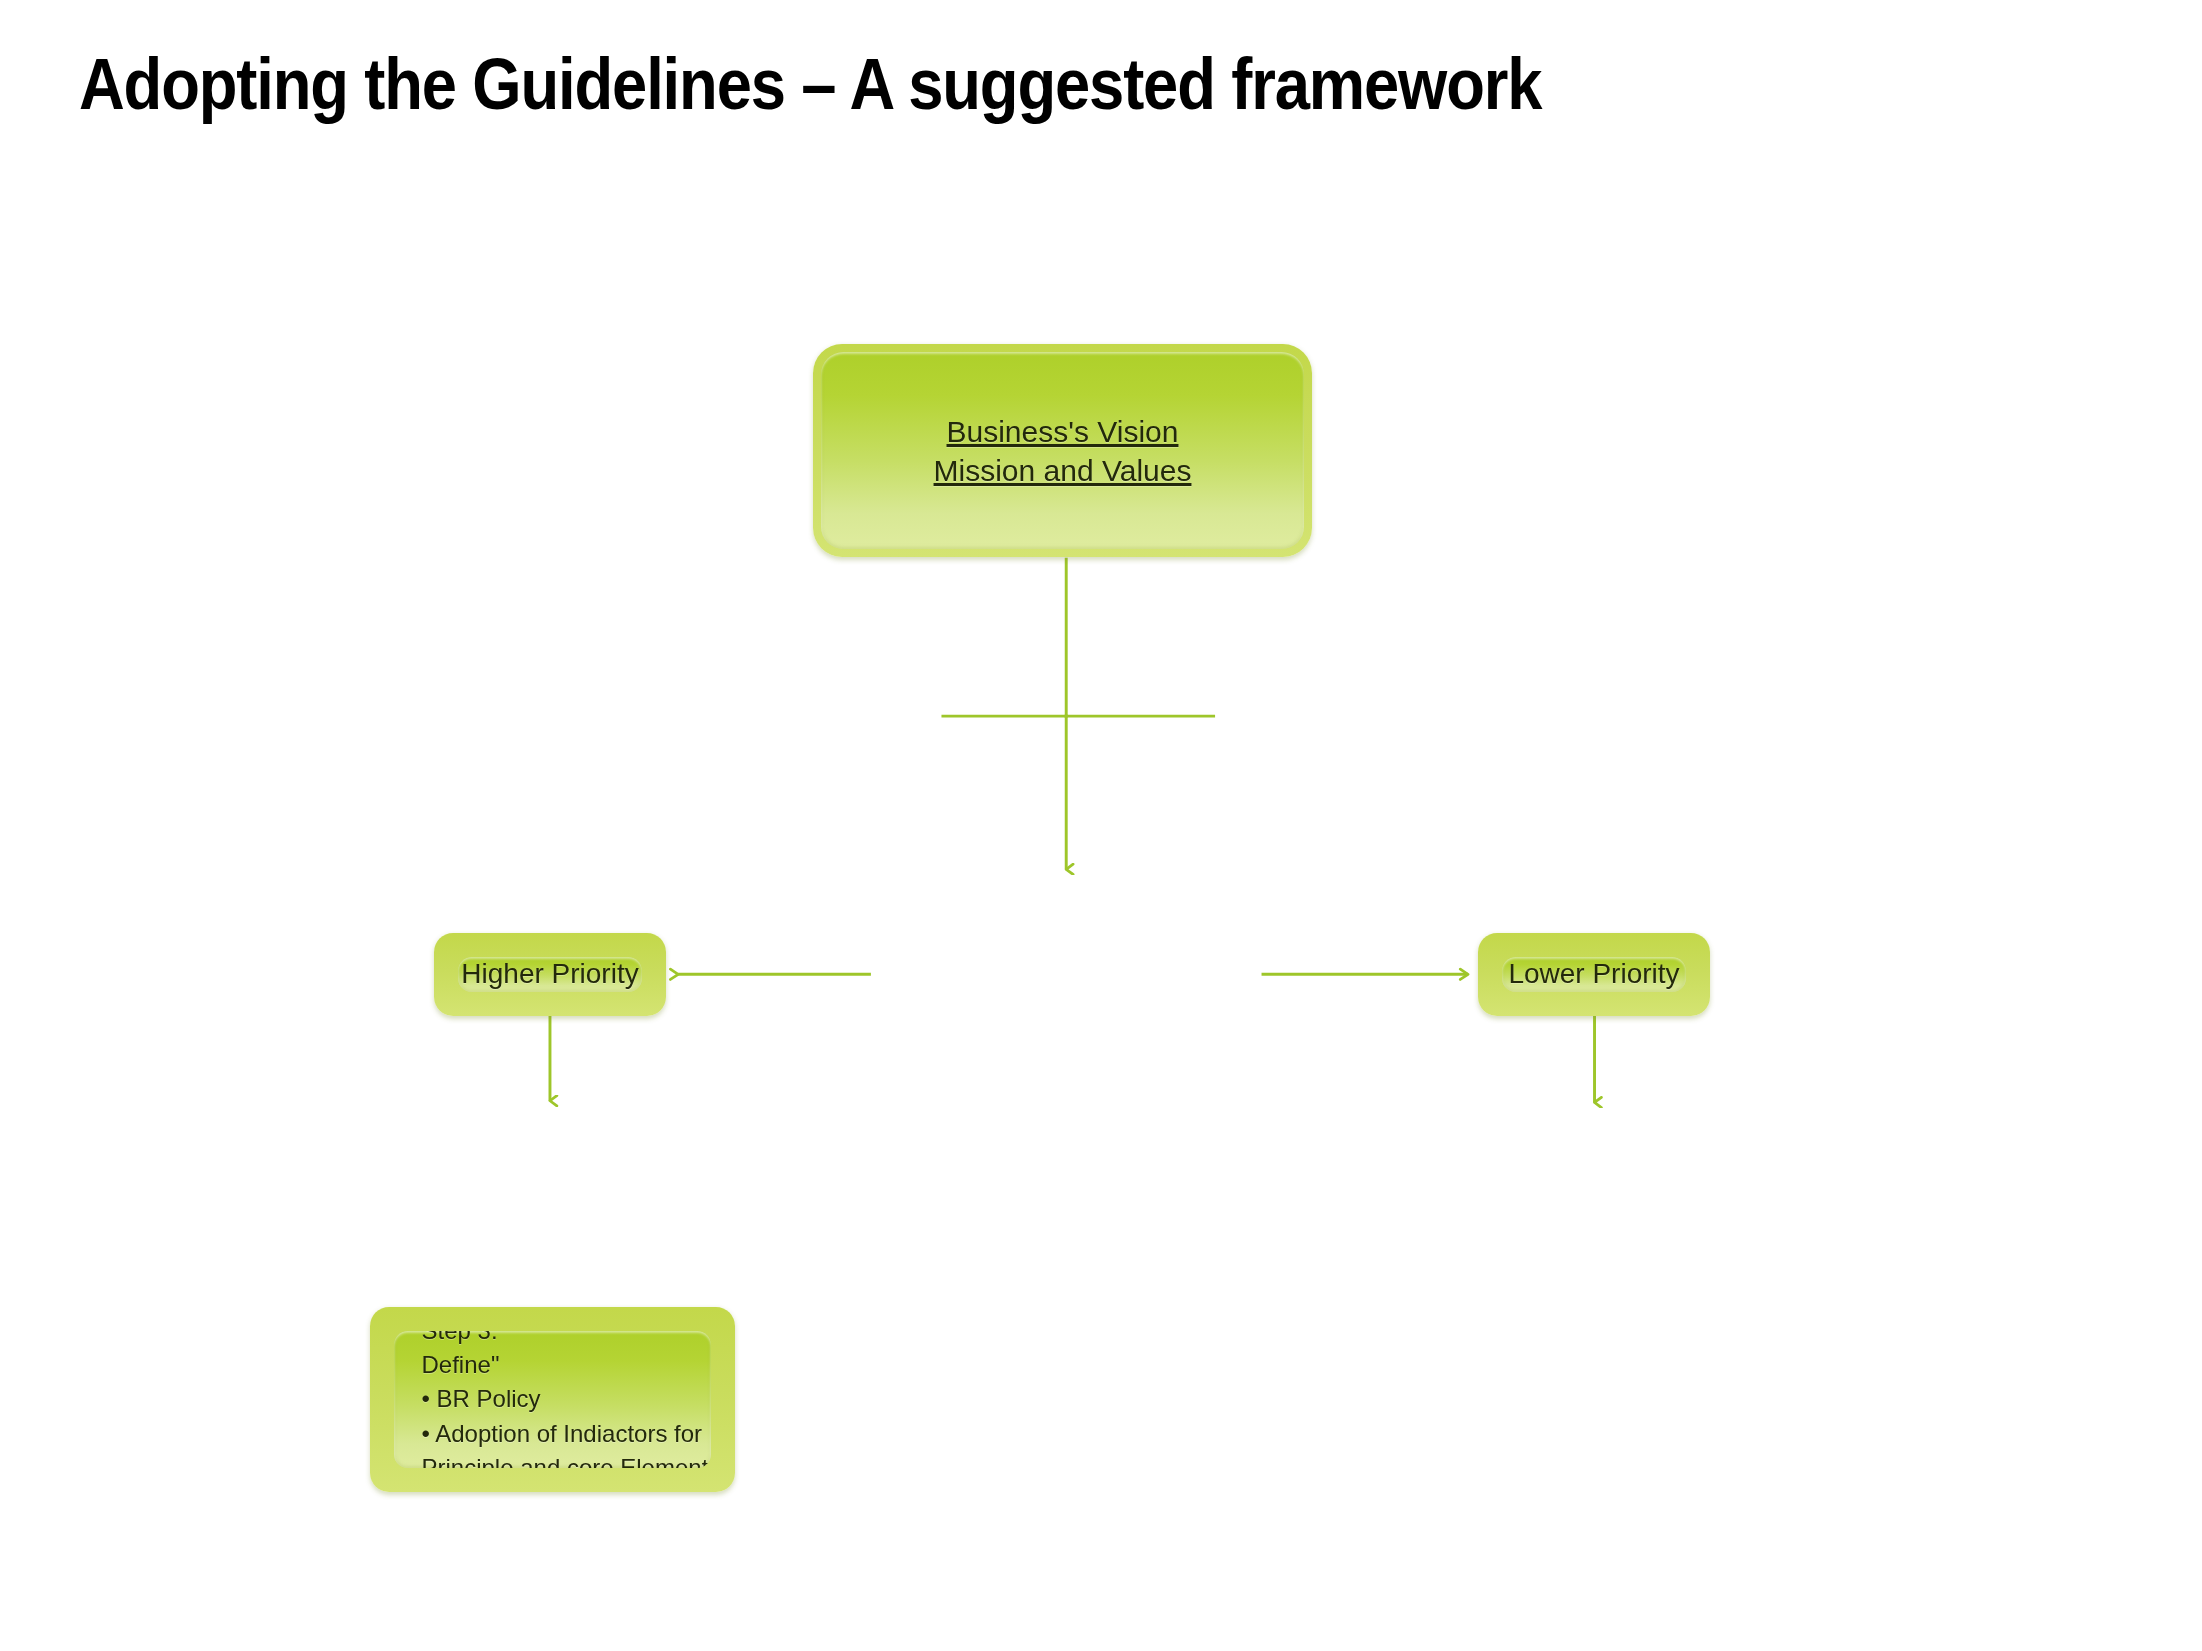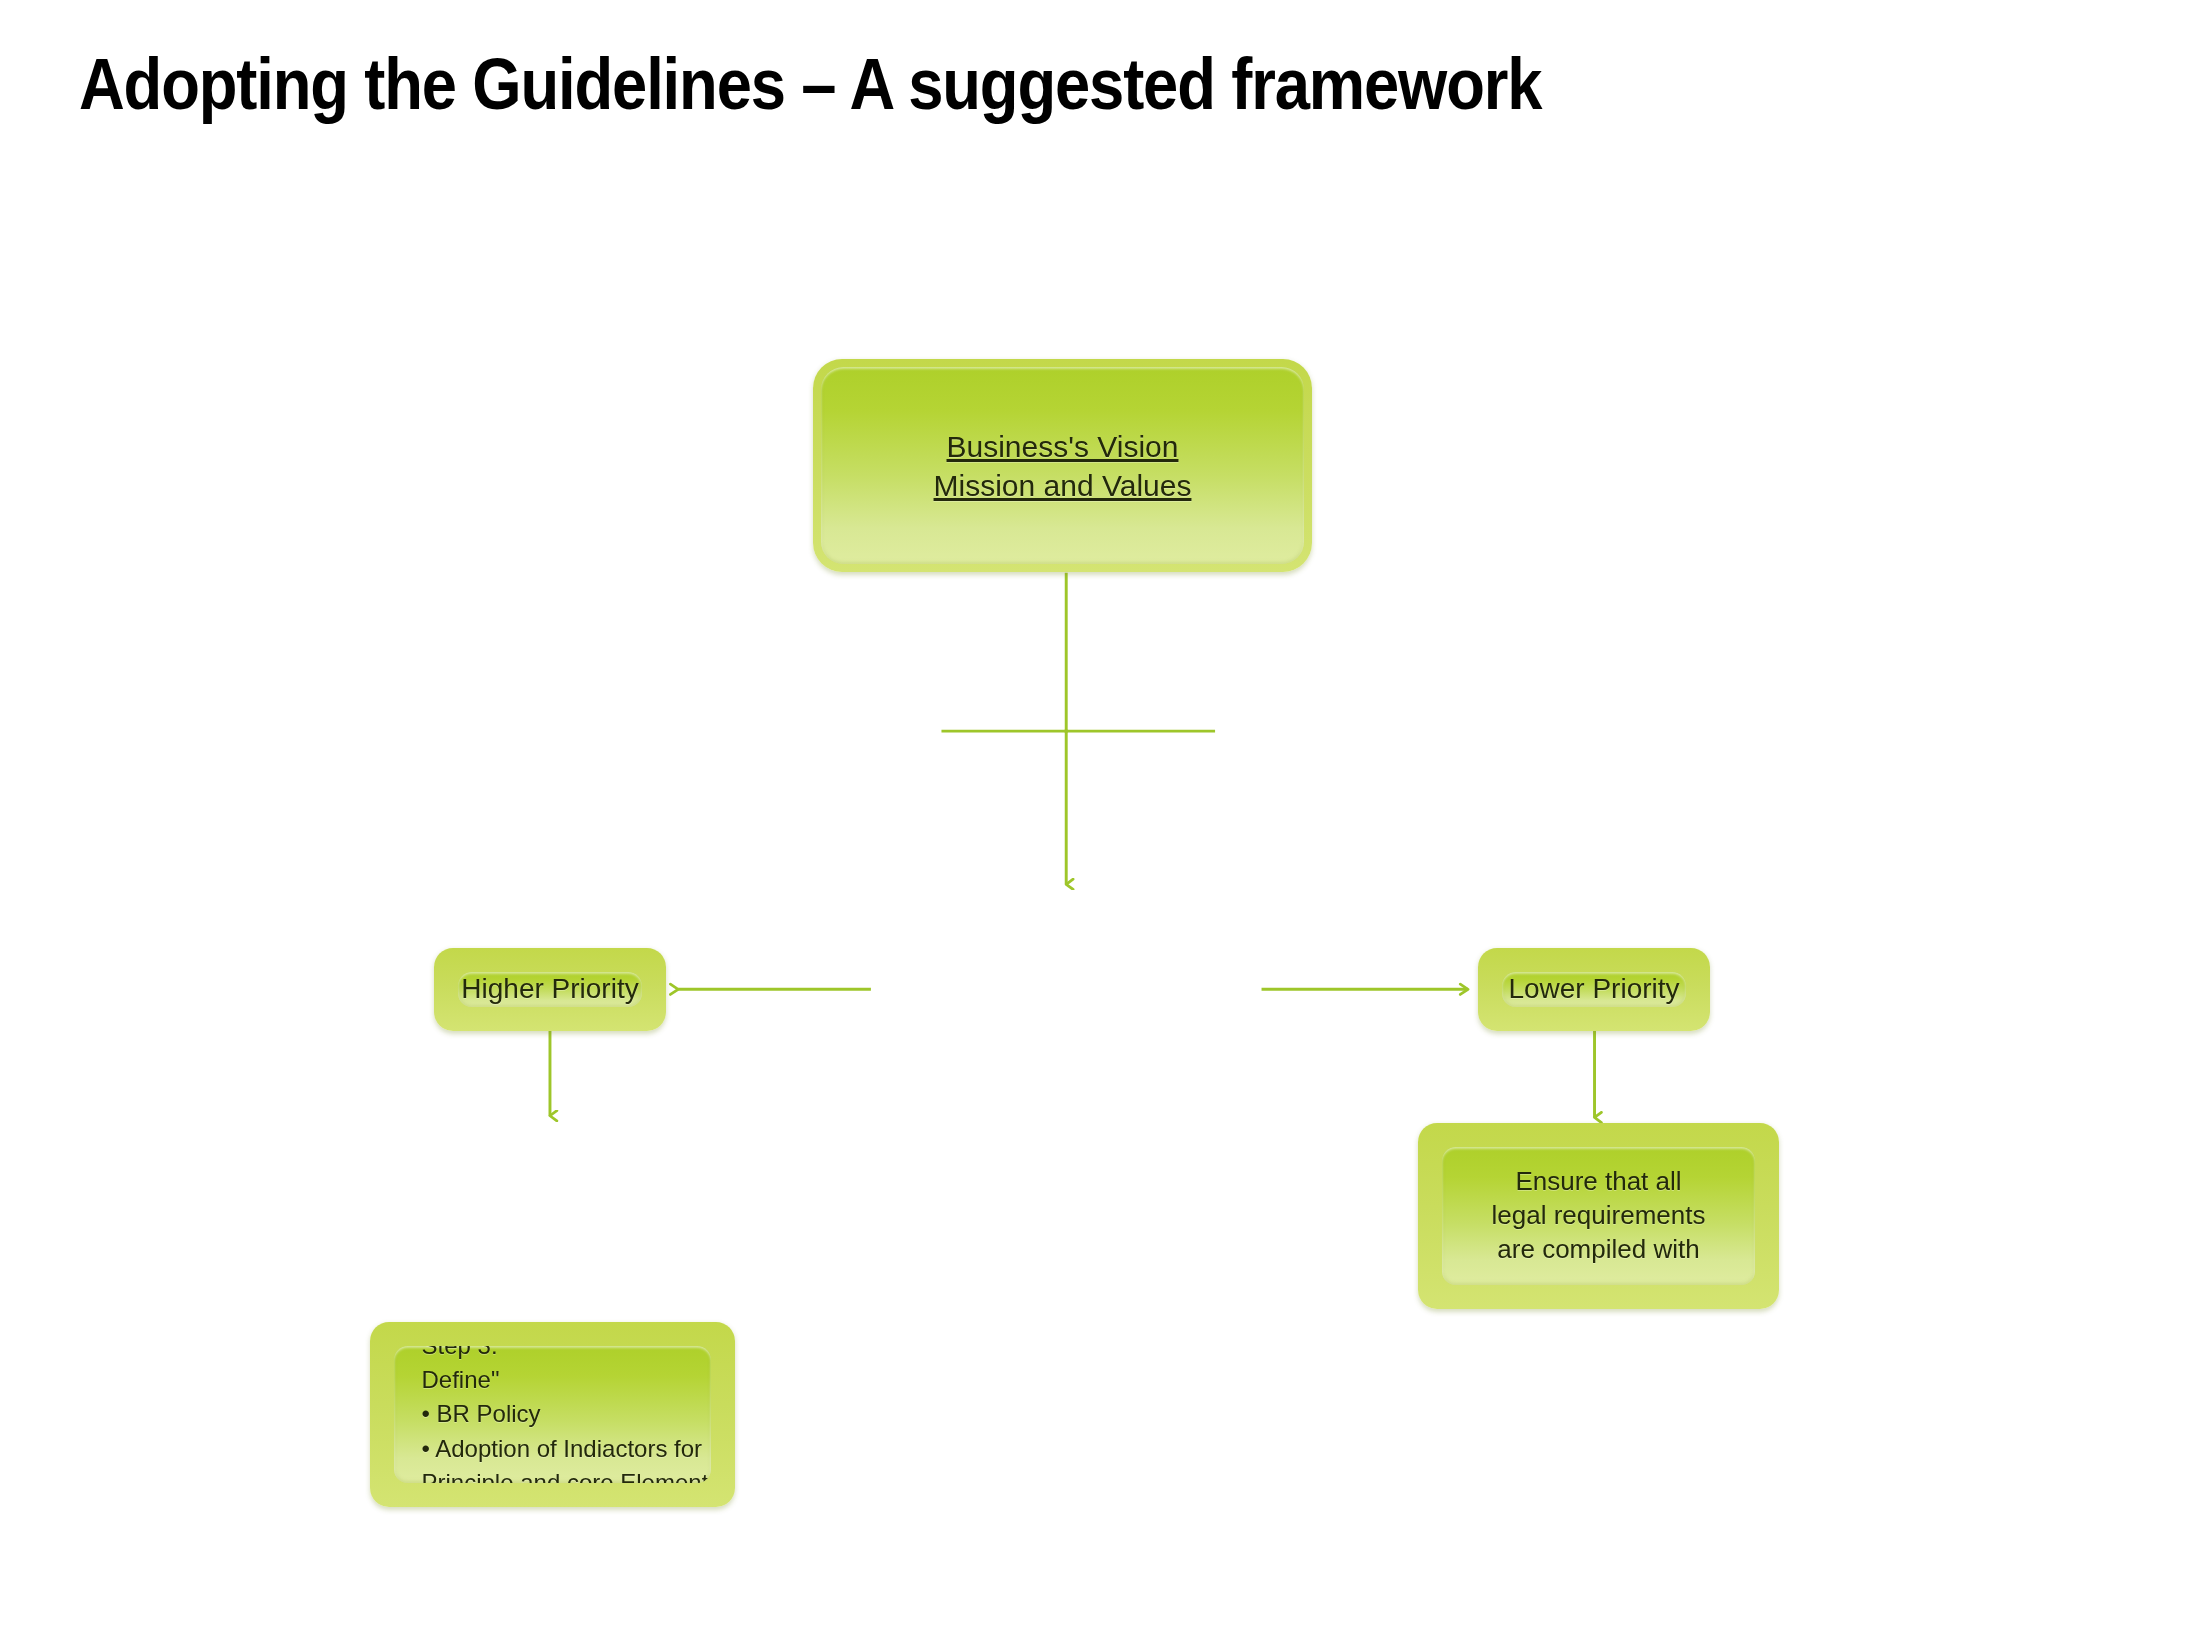--- a/index.html
+++ b/index.html
@@ -30,21 +30,21 @@
     color: #000000;
     transform: scaleX(0.88);
     transform-origin: left top;
     white-space: pre-wrap;
   }
 
   
   #diagram {
     position: absolute;
     left: 0;
-    top: 17px;
+    top: 2px;
     width: 2203px;
     height: 1368px;
   }
   #connectors {
     position: absolute;
     left: 0;
     top: 0;
     width: 2203px;
     height: 1652px;
     pointer-events: none;
@@ -182,22 +182,15 @@
   <div class="node small" id="node-step3">
     <div class="inner">
       <div class="txt left">Step 3:
 Define"
 • BR Policy
 • Adoption of Indiactors for
 Principle and core Element</div>
     </div>
   </div>
 
-  <div class="node small" id="node-ensure">
-    <div class="inner">
-      <div class="txt">Ensure that all
-legal requirements
-are compiled with</div>
-    </div>
-  </div>
 
 </div>
 
 
 </body></html>

